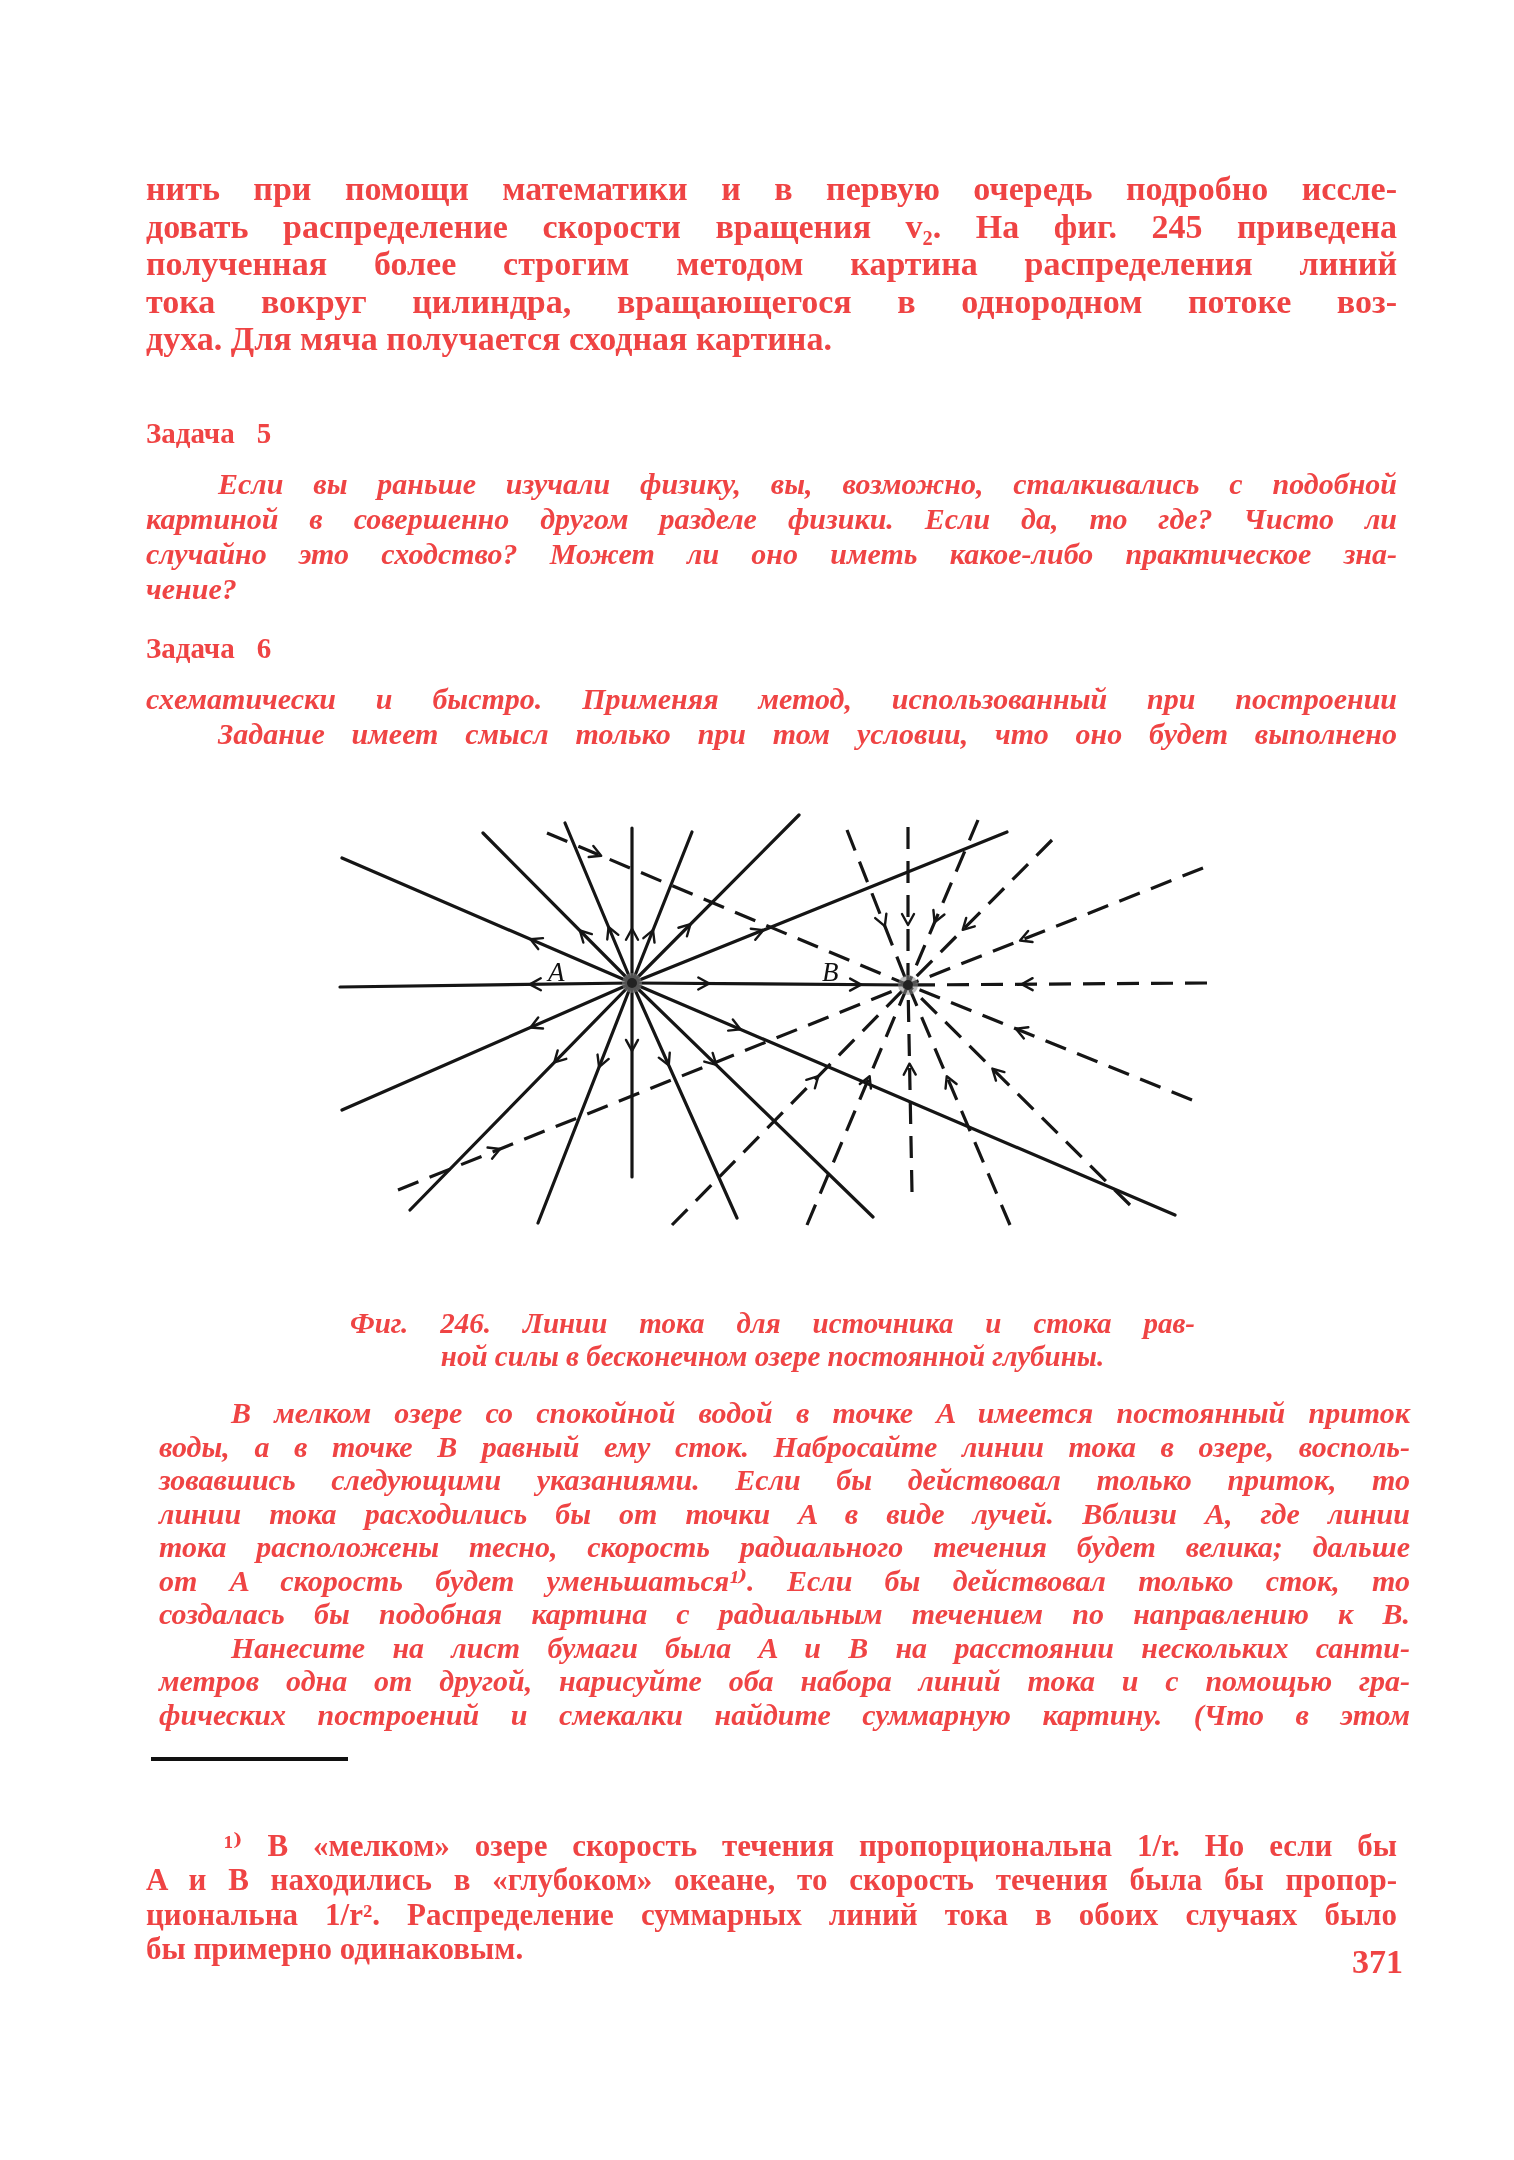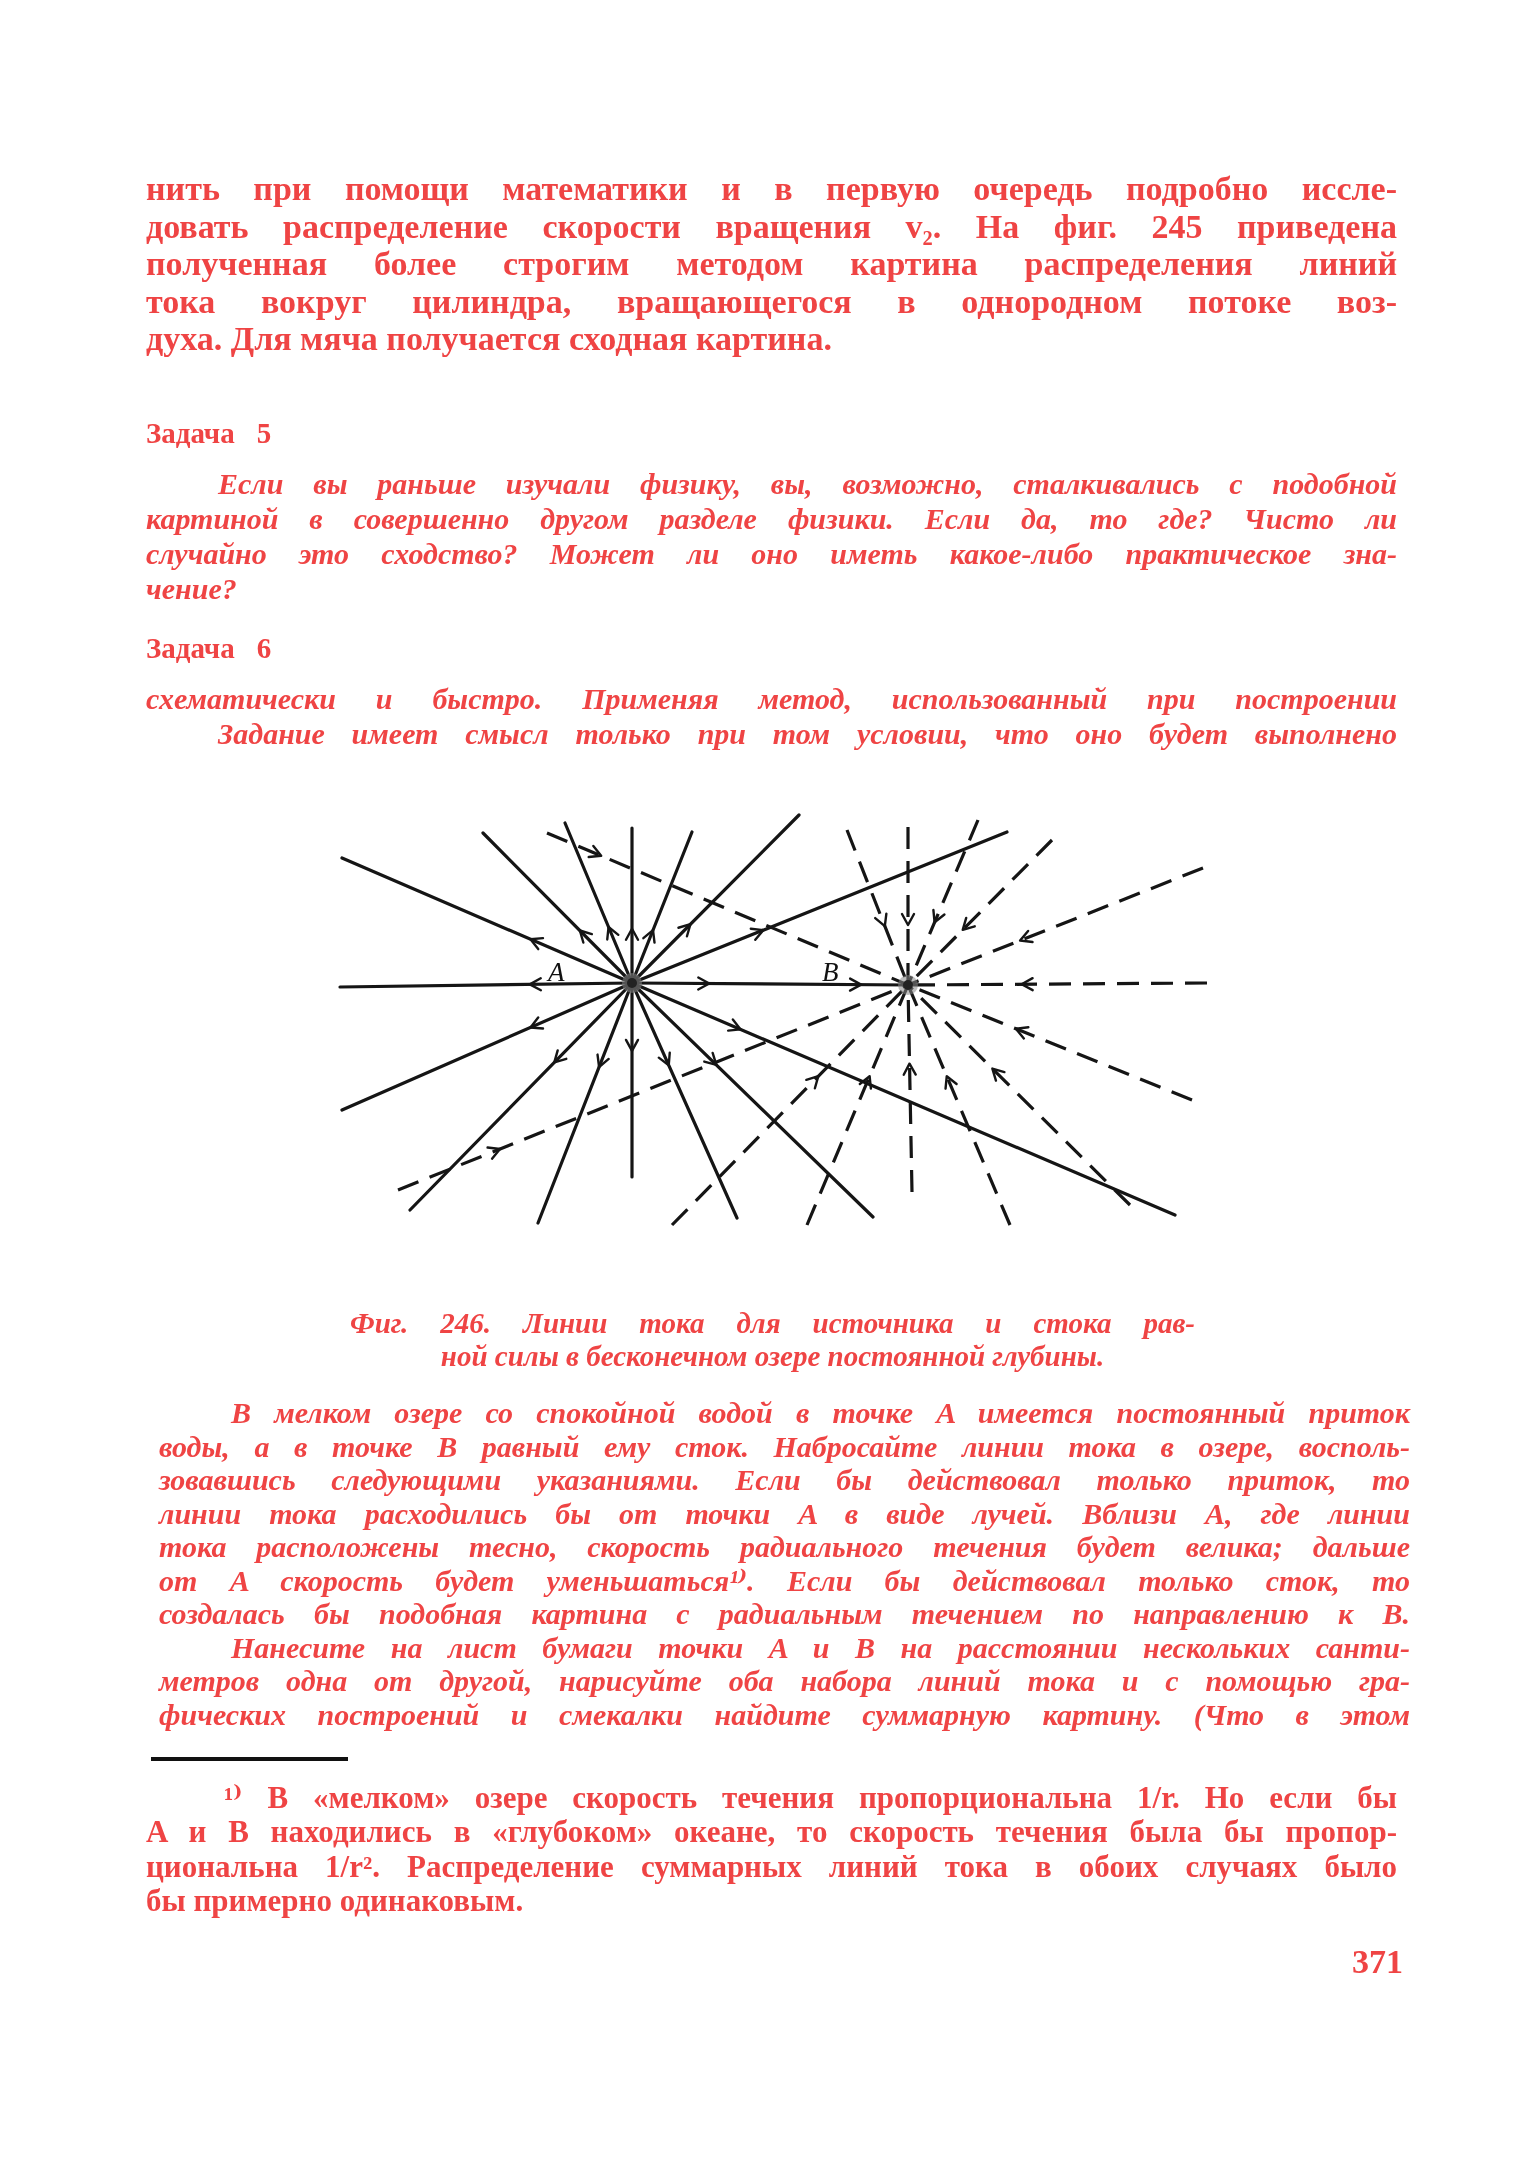--- a/index.html
+++ b/index.html
@@ -37,21 +37,21 @@
 
   #figure { position: absolute; left: 320px; top: 800px; width: 900px; height: 440px; }
 
   #caption { left: 350px; top: 1268px; width: 845px; line-height: 33px; font-size: 29px; font-style: italic; font-weight: bold; margin-top: 39px; }
   #caption .ln.center { text-align: center; text-align-last: center; }
 
   #para7 { left: 134px; top: 1396px; width: 1251px; line-height: 33.5px; margin-left: 25px; }
 
   #footnote-rule { position: absolute; left: 151px; top: 1757px; width: 197px; height: 4px; background: #111; }
   #footnote { left: 146px; top: 1781px; width: 1251px; font-size: 31px; line-height: 34.3px; font-weight: bold; }
-  #footnote .ln.indent { padding-left: 78px; }
+  #footnote .ln.indent { padding-left: 78px; margin-top: 48px; }
 
   #page-number { position: absolute; left: 1352px; top: 1944px; font-size: 34px; font-weight: bold; line-height: 36px; }
 </style>
 </head>
 <body>
 
 <div id="page">
 
   <div id="para1" class="block">
     <span class="ln">нить при помощи математики и в первую очередь подробно иссле-</span>
@@ -163,21 +163,21 @@
   </div>
 
   <div id="para7" class="block ital">
     <span class="ln indent">В мелком озере со спокойной водой в точке A имеется постоянный приток</span>
     <span class="ln">воды, а в точке B равный ему сток. Набросайте линии тока в озере, восполь-</span>
     <span class="ln">зовавшись следующими указаниями. Если бы действовал только приток, то</span>
     <span class="ln">линии тока расходились бы от точки A в виде лучей. Вблизи A, где линии</span>
     <span class="ln">тока расположены тесно, скорость радиального течения будет велика; дальше</span>
     <span class="ln">от A скорость будет уменьшаться¹⁾. Если бы действовал только сток, то</span>
     <span class="ln">создалась бы подобная картина с радиальным течением по направлению к B.</span>
-    <span class="ln indent">Нанесите на лист бумаги точки A и B на расстоянии нескольких санти-</span>
+    <span class="ln indent">Нанесите на лист бумаги была A и B на расстоянии нескольких санти-</span>
     <span class="ln">метров одна от другой, нарисуйте оба набора линий тока и с помощью гра-</span>
     <span class="ln">фических построений и смекалки найдите суммарную картину. (Что в этом</span>
   </div>
 
   <div id="footnote-rule"></div>
   <div id="footnote" class="block">
     <span class="ln indent">¹⁾ В «мелком» озере скорость течения пропорциональна 1/r. Но если бы</span>
     <span class="ln">A и B находились в «глубоком» океане, то скорость течения была бы пропор-</span>
     <span class="ln">циональна 1/r². Распределение суммарных линий тока в обоих случаях было</span>
     <span class="ln last">бы примерно одинаковым.</span>

